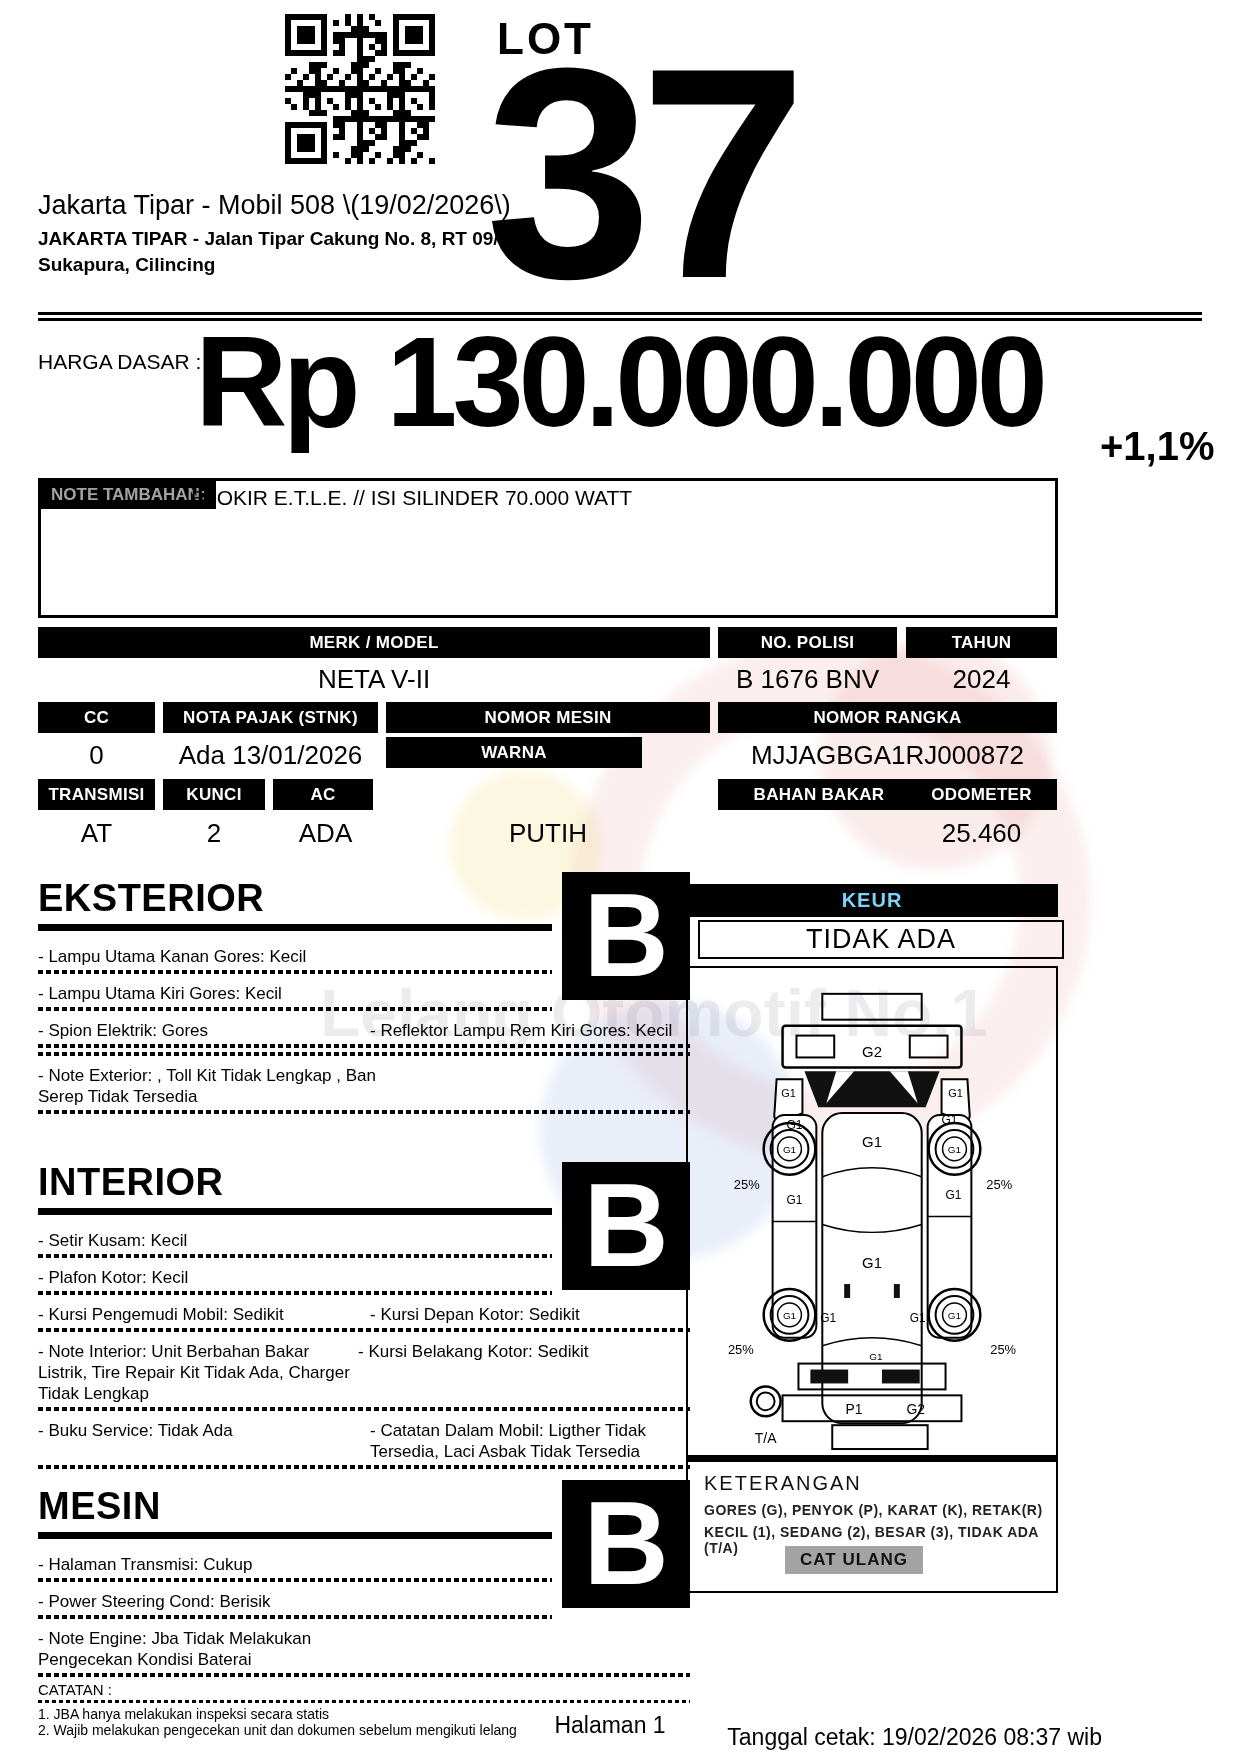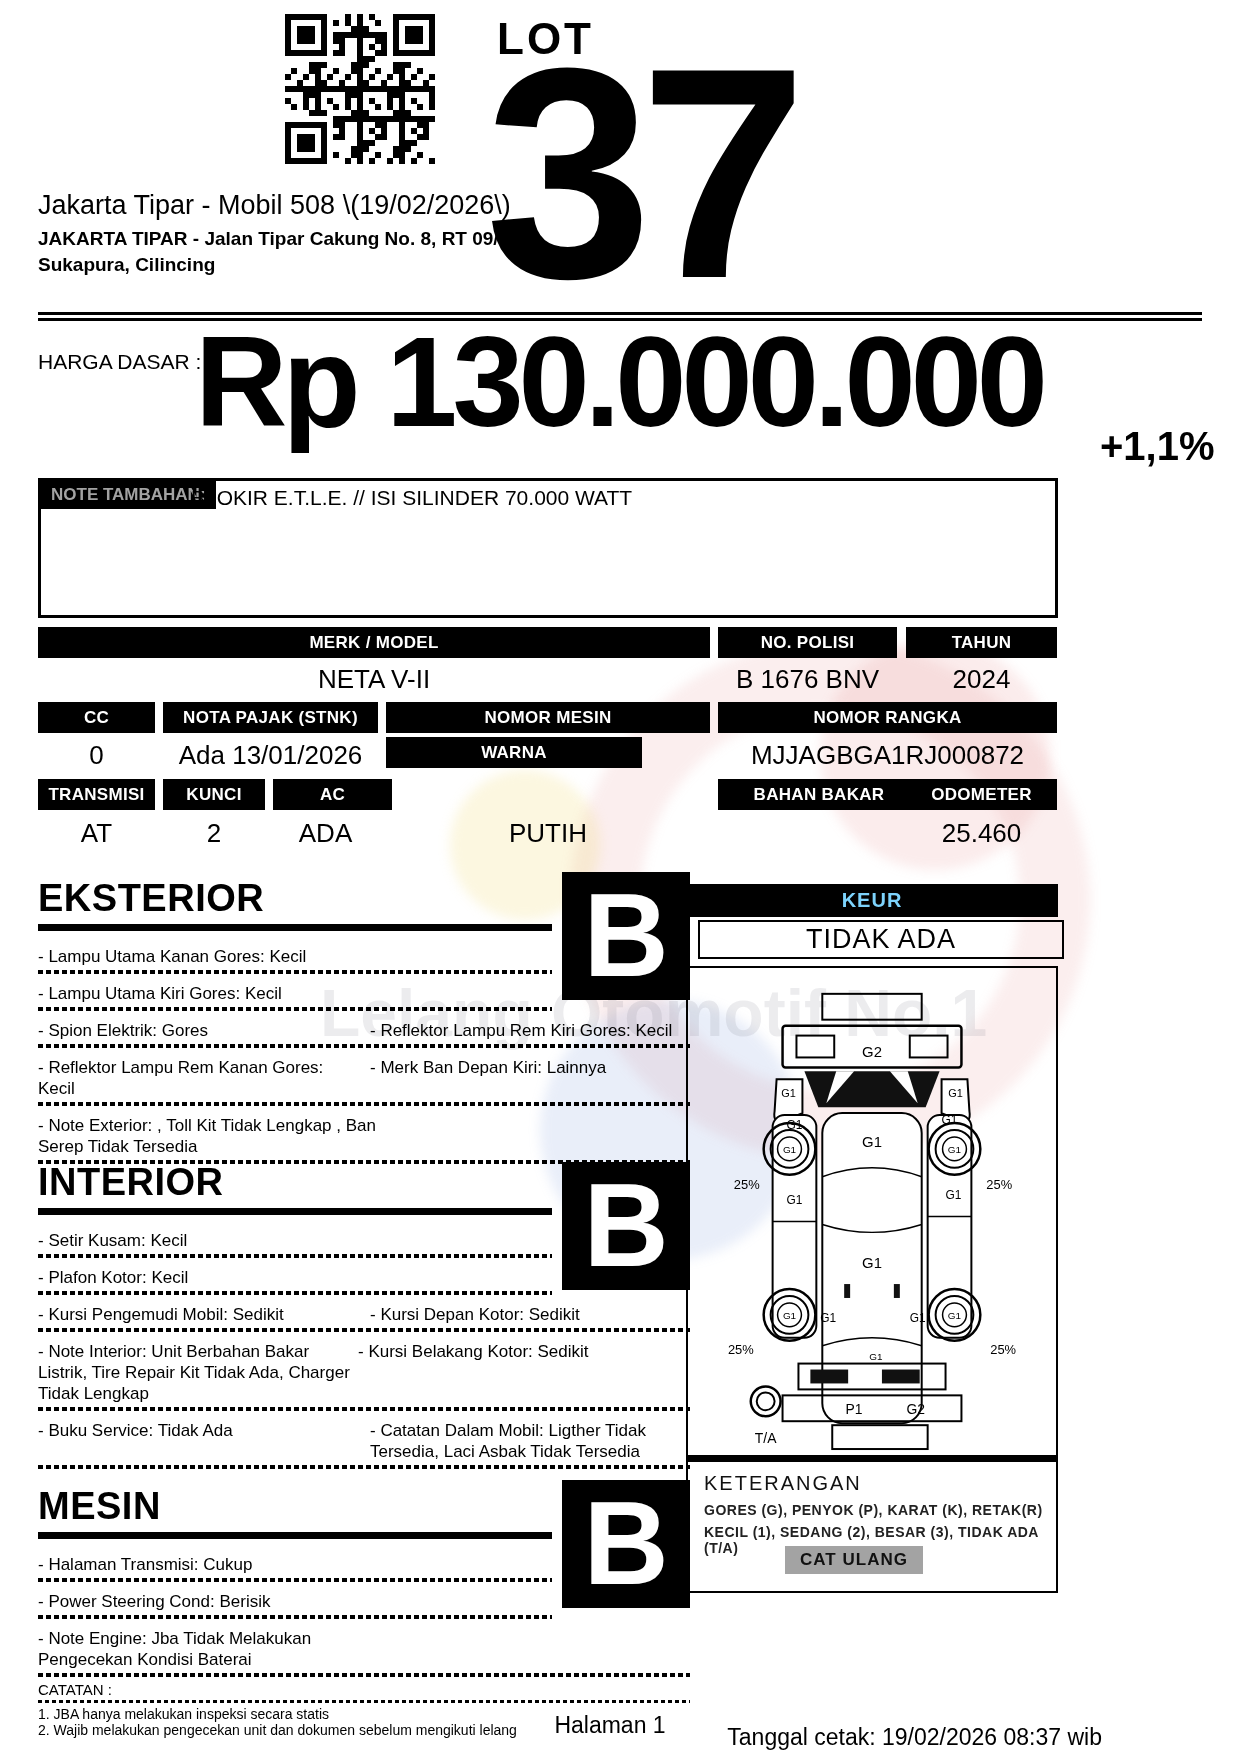--- a/index.html
+++ b/index.html
@@ -321,21 +321,21 @@
   <div class="spec-h" style="left:163px;top:702px;width:215px;">NOTA PAJAK (STNK)</div>
   <div class="spec-h" style="left:386px;top:702px;width:324px;">NOMOR MESIN</div>
   <div class="spec-h" style="left:718px;top:702px;width:339px;">NOMOR RANGKA</div>
   <div class="spec-v" style="left:38px;top:738px;width:117px;">0</div>
   <div class="spec-v" style="left:163px;top:738px;width:215px;">Ada 13/01/2026</div>
   <div class="spec-v" style="left:386px;top:738px;width:324px;">FAPZAF00925</div>
   <div class="spec-v" style="left:718px;top:738px;width:339px;">MJJAGBGA1RJ000872</div>
 
   <div class="spec-h" style="left:38px;top:779px;width:117px;">TRANSMISI</div>
   <div class="spec-h" style="left:163px;top:779px;width:102px;">KUNCI</div>
-  <div class="spec-h" style="left:273px;top:779px;width:119px;">AC</div>
+  <div class="spec-h" style="left:273px;top:779px;width:100px;">AC</div>
   <div class="spec-h" style="left:386px;top:737px;width:256px;">WARNA</div>
   <div class="spec-h" style="left:718px;top:779px;width:202px;">BAHAN BAKAR</div>
   <div class="spec-h" style="left:906px;top:779px;width:151px;">ODOMETER</div>
   <div class="spec-v" style="left:38px;top:816px;width:117px;">AT</div>
   <div class="spec-v" style="left:163px;top:816px;width:102px;">2</div>
   <div class="spec-v" style="left:273px;top:816px;width:105px;">ADA</div>
   <div class="spec-v" style="left:386px;top:816px;width:324px;">PUTIH</div>
   <div class="spec-v" style="left:718px;top:816px;width:179px;"></div>
   <div class="spec-v" style="left:906px;top:816px;width:151px;">25.460</div>
 
@@ -348,24 +348,20 @@
     <div class="dot short"></div>
     <div class="irow">
         <span class="it">- Lampu Utama Kiri Gores: Kecil</span>
       </div>
     <div class="dot short"></div>
     <div class="irow">
       <span class="it lcol">- Spion Elektrik: Gores</span>
       <span class="it rcol">- Reflektor Lampu Rem Kiri Gores: Kecil</span>
     </div>
     <div class="dot full"></div>
-    <div class="irow">
-      <span class="it lcol">- Reflektor Lampu Rem Kanan Gores: Kecil</span>
-      <span class="it rcol">- Merk Ban Depan Kiri: Lainnya</span>
-    </div>
     <div class="dot full"></div>
     <div class="irow">
         <span class="it" style="max-width:380px;">- Note Exterior: , Toll Kit Tidak Lengkap , Ban Serep Tidak Tersedia</span>
       </div>
     <div class="dot full"></div>
   </div>
   <div class="grade-box" style="left:562px;top:872px;">B</div>
 
   <div class="section" style="top:1160px;">
     <div class="sec-title">INTERIOR</div>

